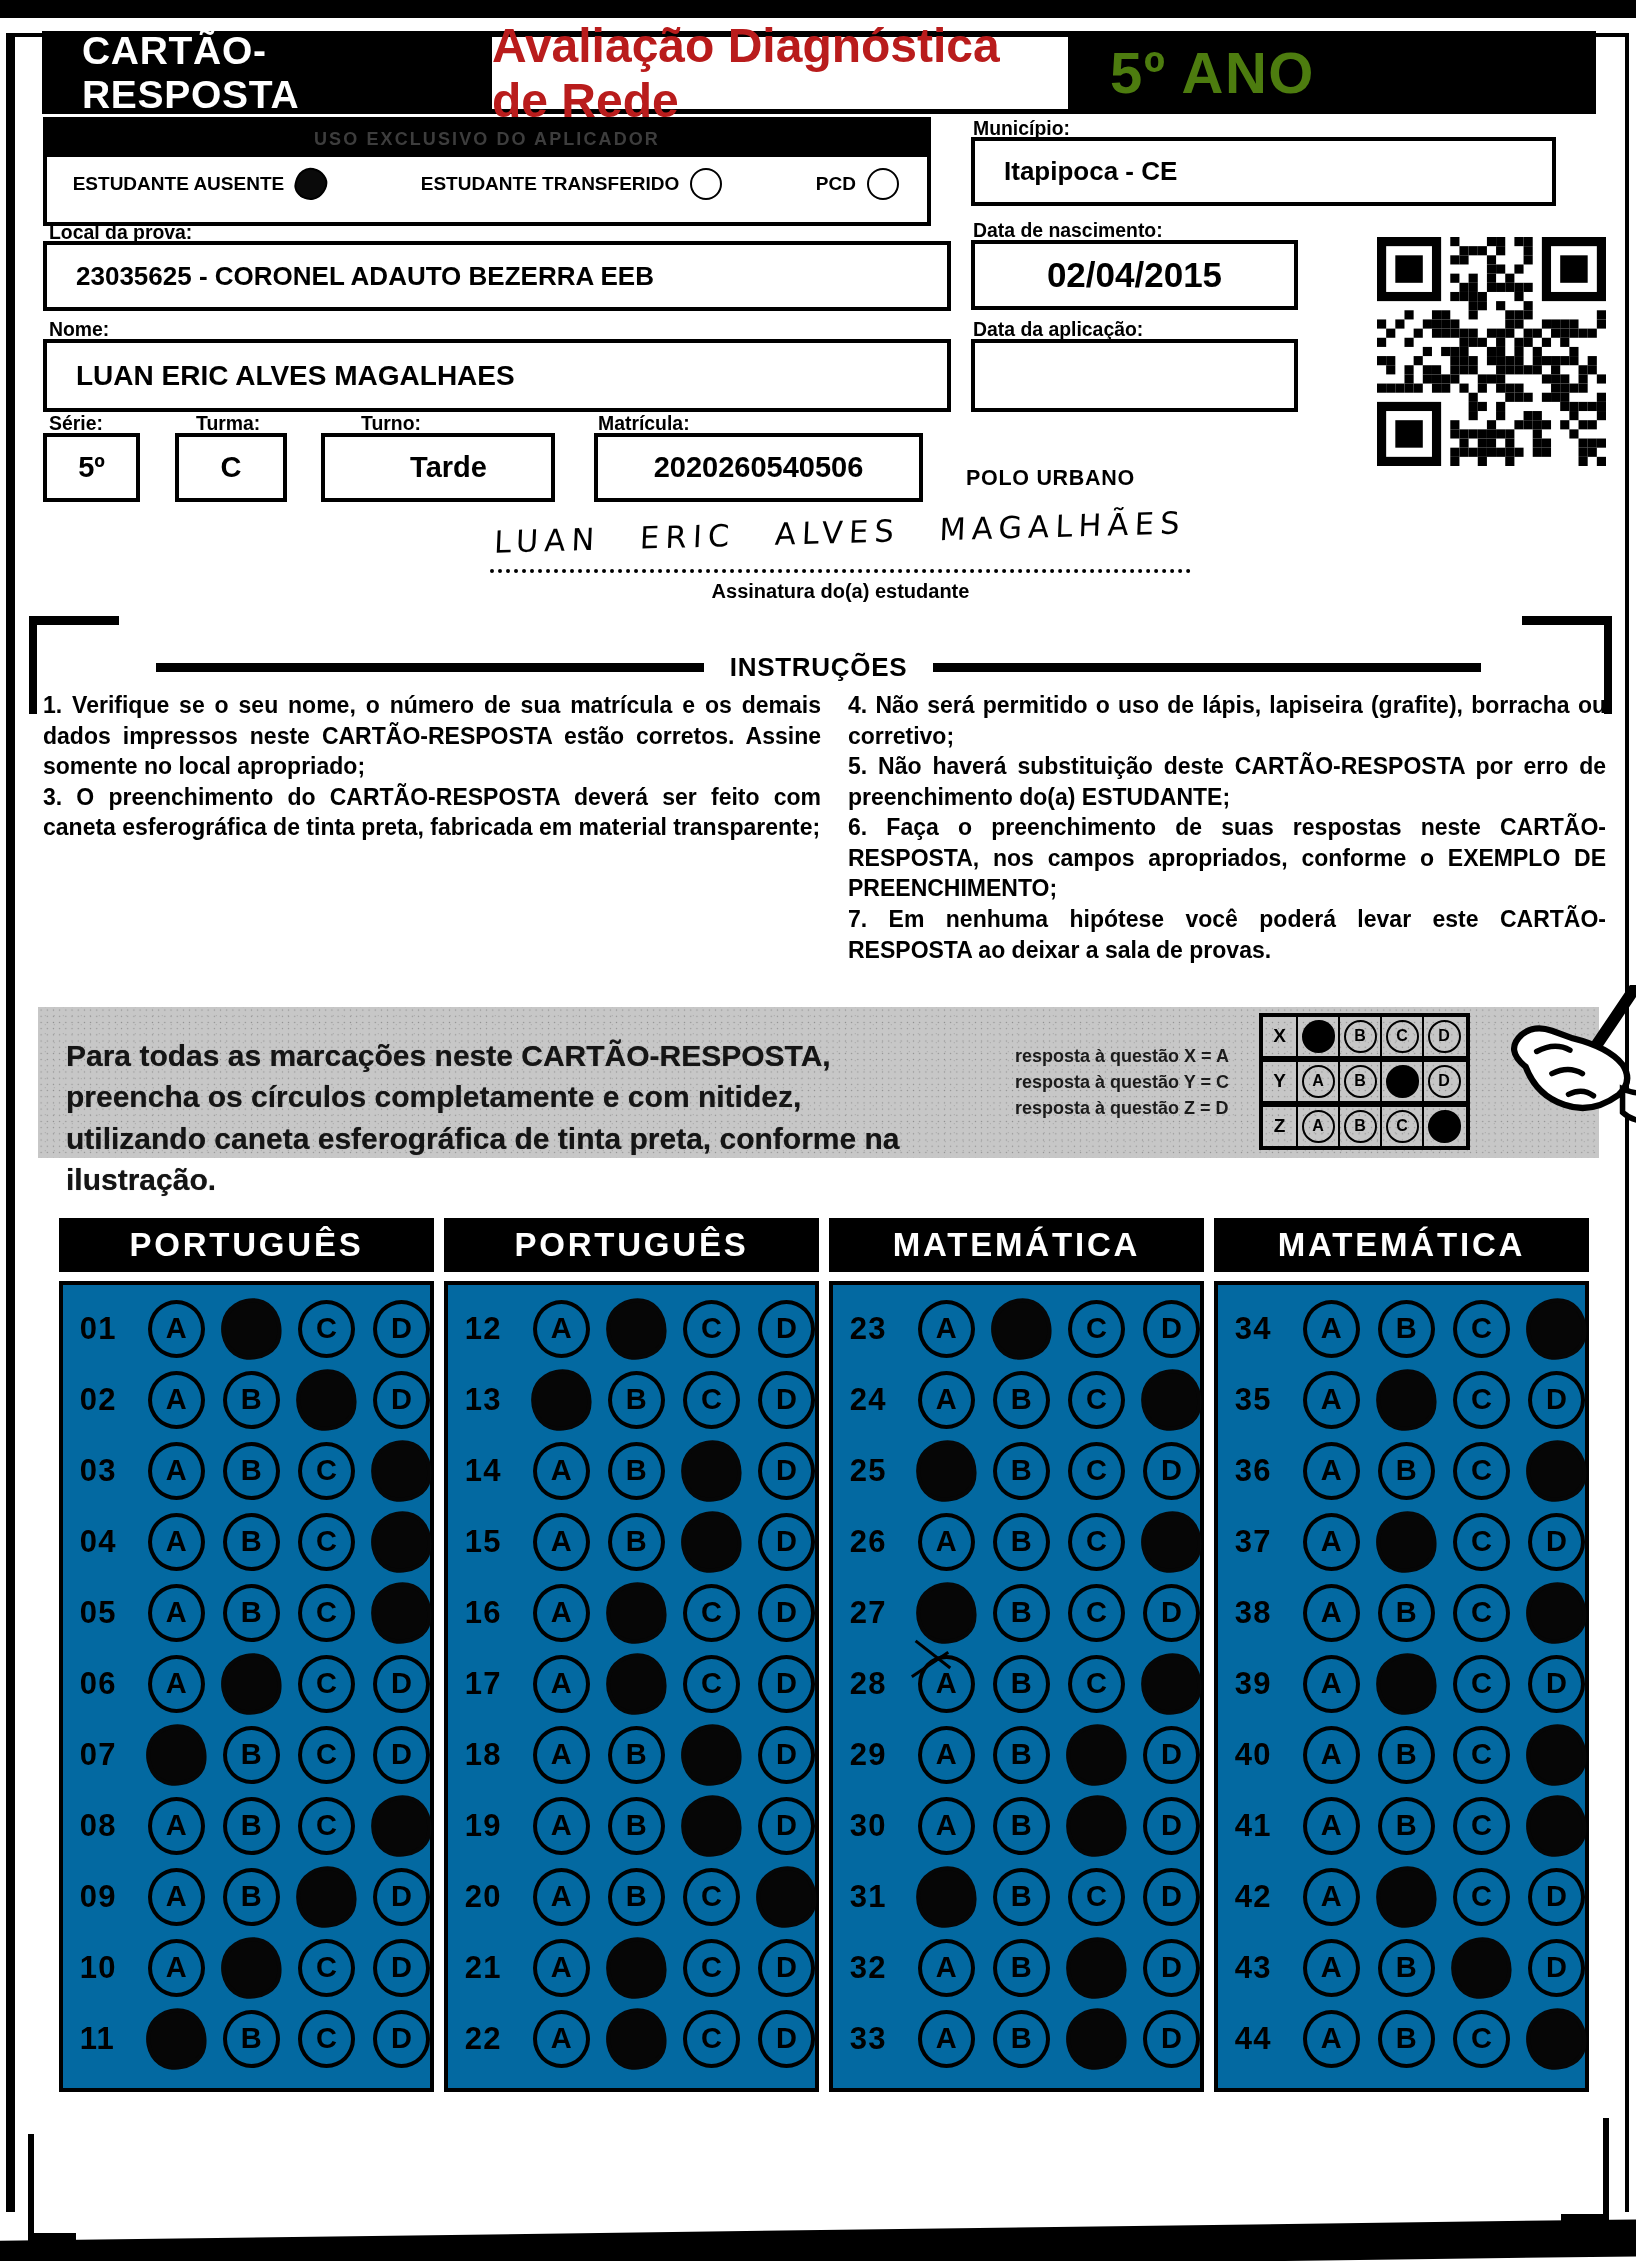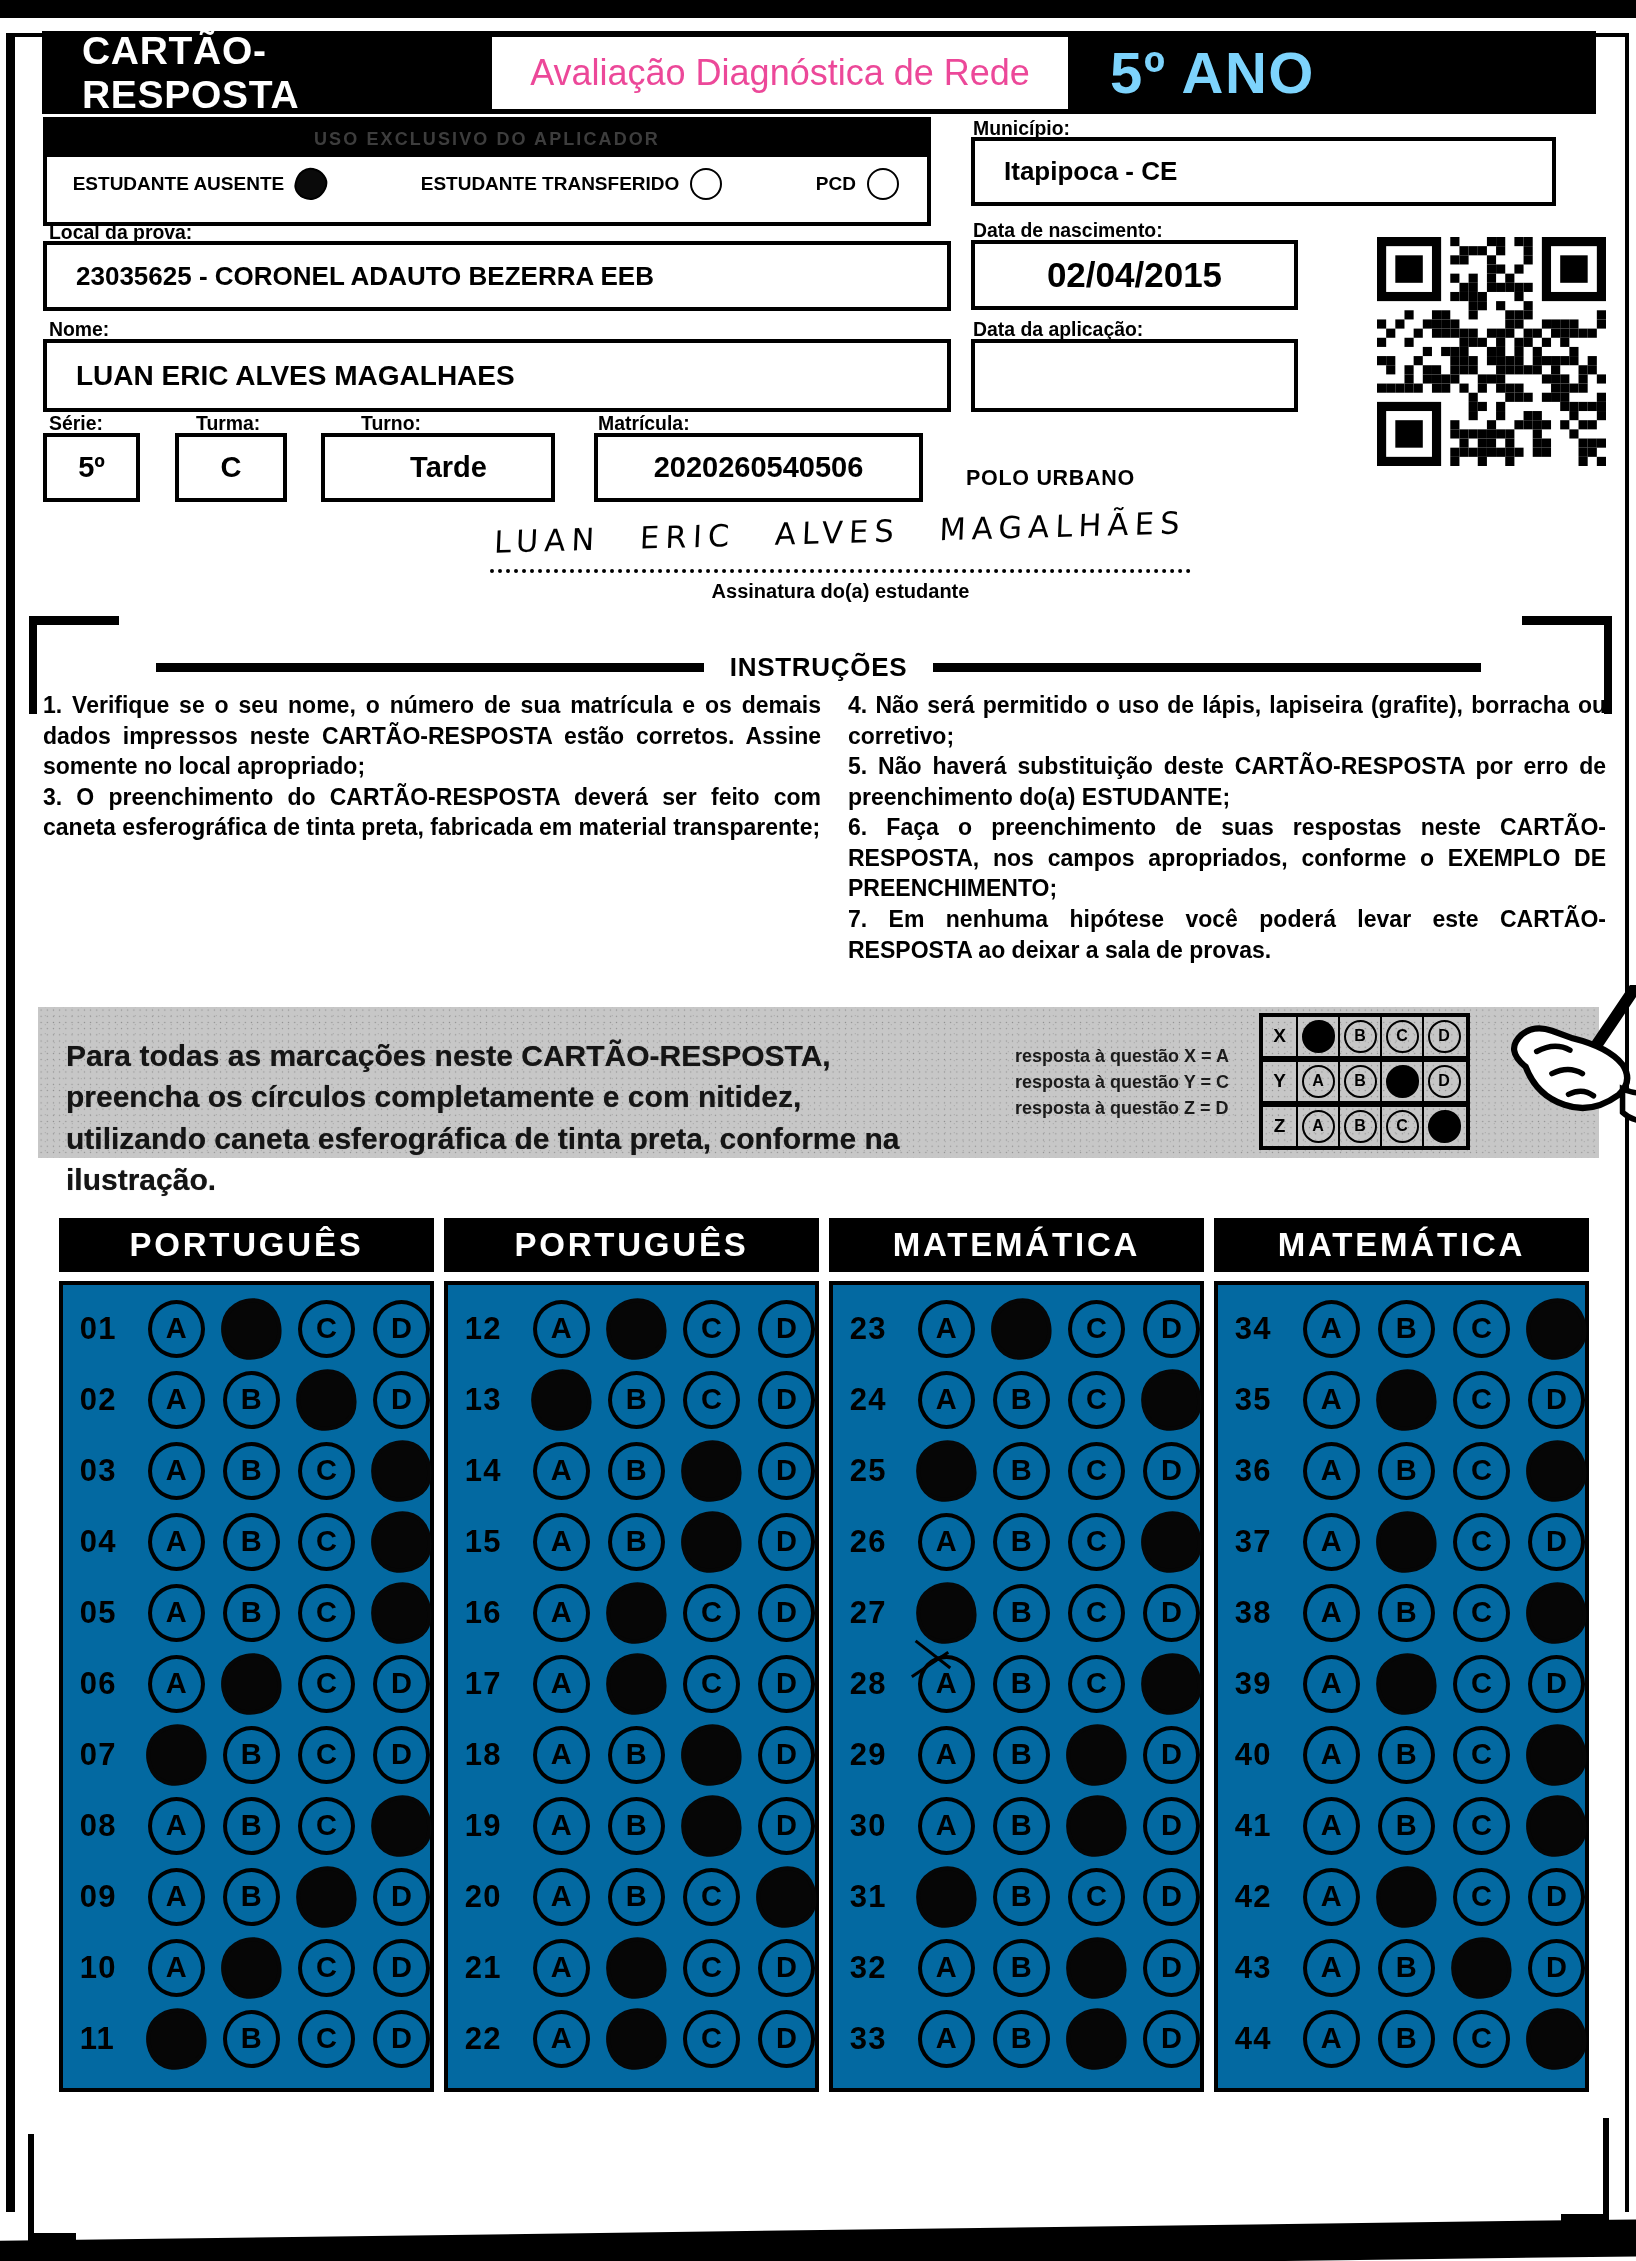--- a/index.html
+++ b/index.html
@@ -11,22 +11,22 @@
   .page-frame{position:absolute;left:5.6px;top:33px;right:8.3px;bottom:49px;
               border-left:9px solid #000;border-top:4.2px solid #000;border-right:4.2px solid #000;}
   .bottom-strip{position:absolute;left:-2%;bottom:-5.6px;width:105%;height:37px;background:#000;
                 transform:rotate(-0.75deg);}
 
   
   .header{position:absolute;left:42px;top:31px;width:1554px;height:83px;background:#000;
           display:flex;align-items:center;}
   .header-left{color:#fff;font-weight:bold;font-size:39px;letter-spacing:0.7px;padding-left:40px;width:375px;}
   .header-center{background:#fff;height:72px;width:576px;margin-left:35px;display:flex;align-items:center;justify-content:center;}
-  .header-center span{color:#ec4899;font-weight:normal;font-size:36px;}
-  .header-right{color:#7dd3fc;font-weight:bold;font-size:58px;padding-left:42px;letter-spacing:1.4px;}
+  .header-center span{color:#b91c1c;font-weight:bold;font-size:48px;}
+  .header-right{color:#4d7c0f;font-weight:bold;font-size:58px;padding-left:42px;letter-spacing:1.4px;}
 
   
   .apl-box{position:absolute;left:43px;top:117px;width:880px;height:101px;border:4.2px solid #000;background:#fff;}
   .apl-bar{height:36px;background:#000;color:#3d3d3d;display:flex;align-items:center;justify-content:center;
            font-weight:bold;font-size:18px;letter-spacing:2.1px;}
   .apl-row{display:flex;align-items:center;justify-content:space-between;padding:11px 28px 0 16.7px;}
   .apl-item{display:flex;align-items:center;gap:11px;font-weight:bold;font-size:19px;margin-left:9px;}
   .mark-circle{width:28px;height:28px;border:2.8px solid #000;border-radius:50%;display:inline-block;}
   .mark-circle.scribbled{background:#0a0a0a;border-radius:46% 54% 52% 48%/55% 45% 58% 42%;
     box-shadow:4.2px 7px 0 -9.7px #000, -2.8px 9.7px 0 -10.4px #000;transform:rotate(14deg);}

